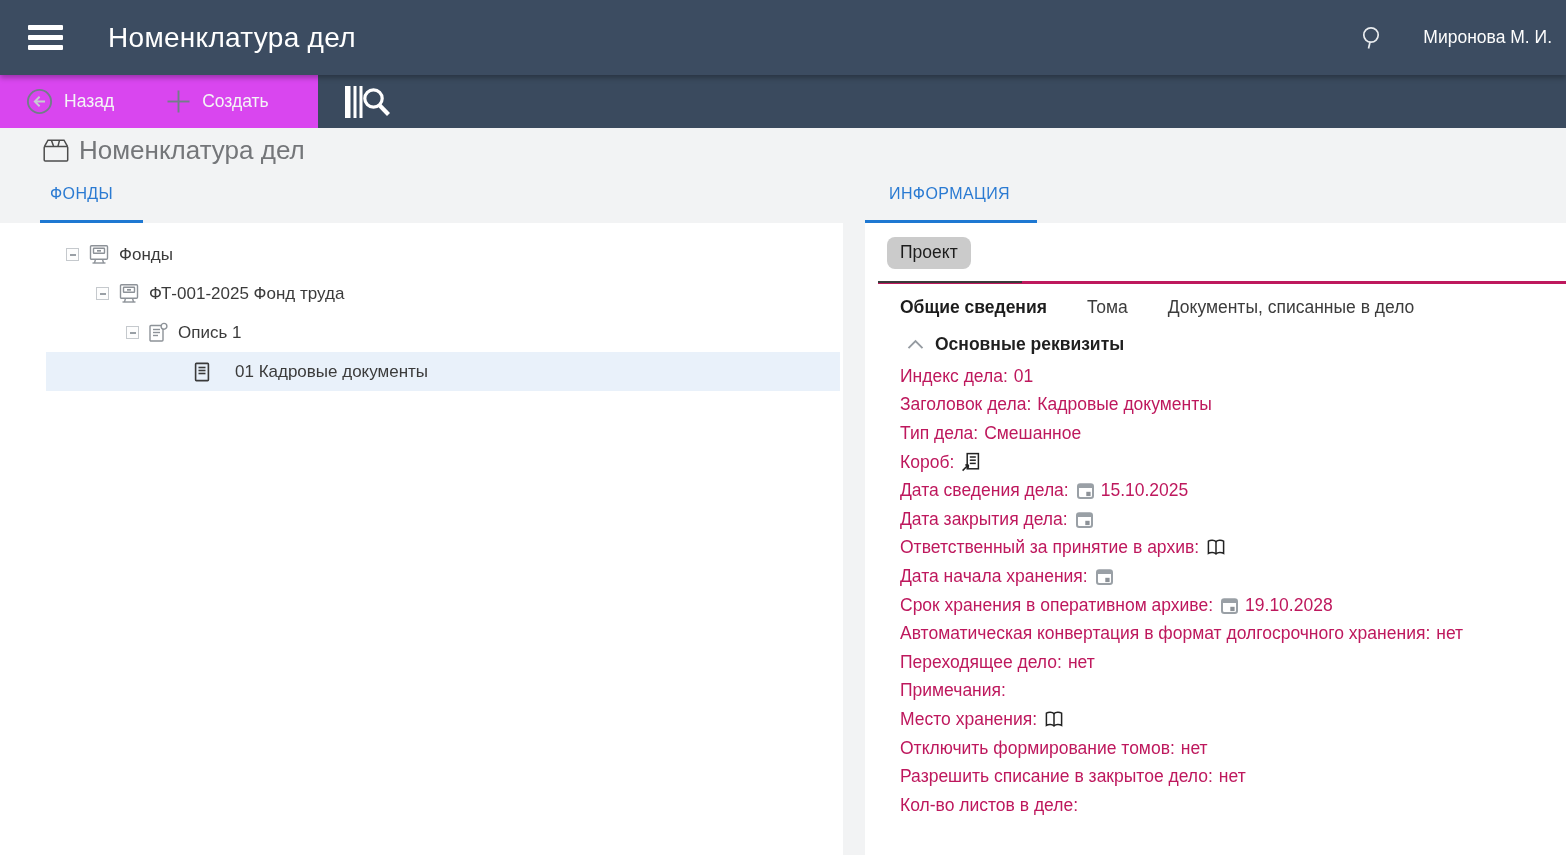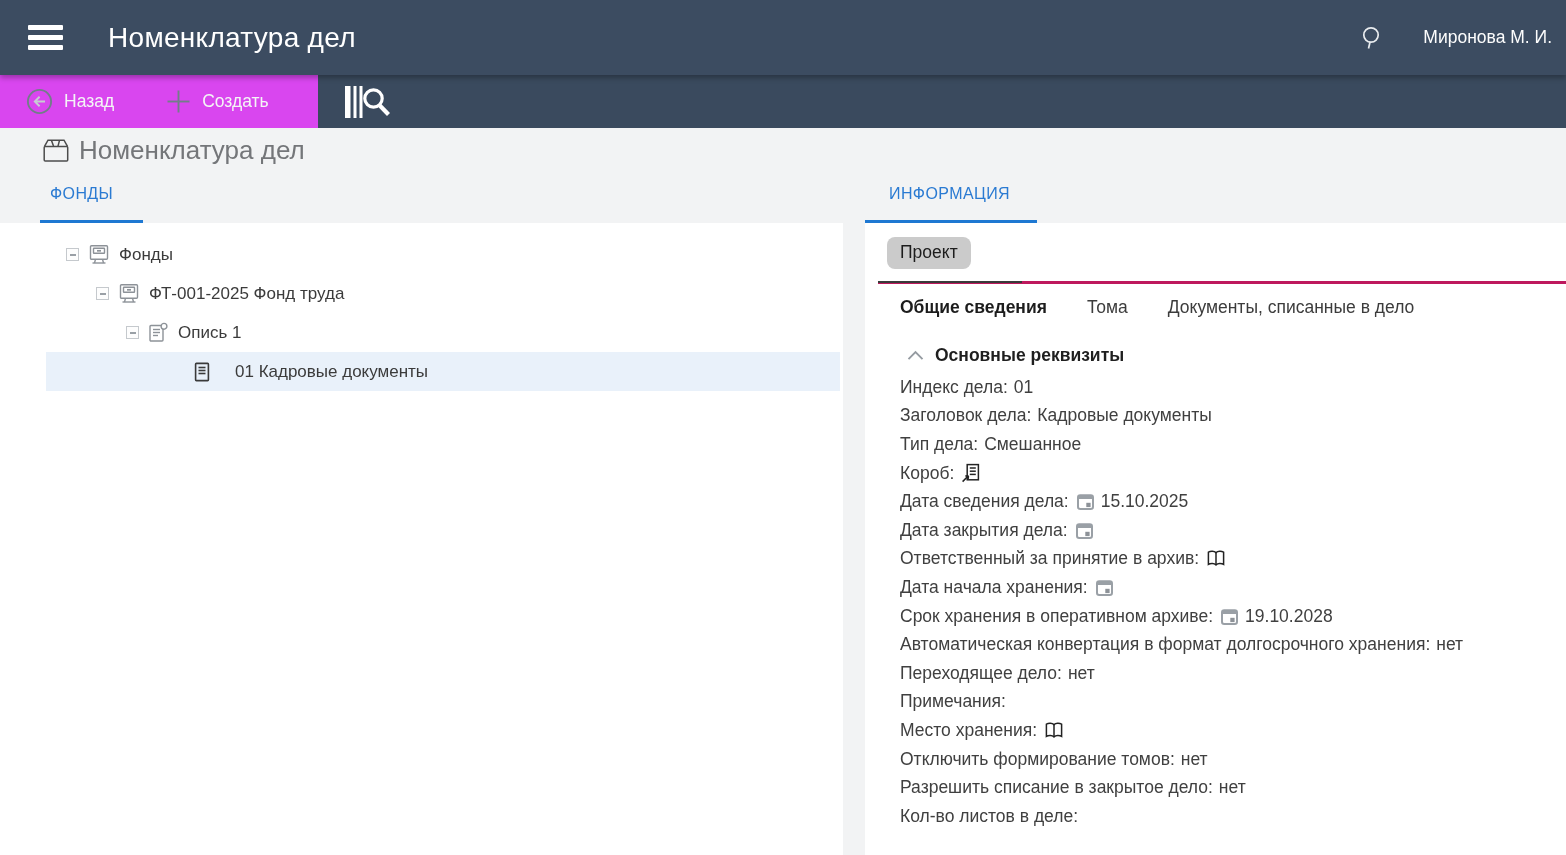--- a/index.html
+++ b/index.html
@@ -63,25 +63,25 @@
   .project-strip { position:relative; margin-left:-9px; padding:0 0 12px 9px;
                    border-bottom:3px solid #be185d; }
   .status-chip { display:inline-block; background:#cbcbcb; color:#1d1d1d; font-size:17.5px;
                  padding:5px 13px 6px; border-radius:8px; cursor:pointer; }
   .project-indicator { position:absolute; bottom:-2px; left:0; width:144px; height:2.5px;
                        background:#3a3a3a; }
   .inner-tabs { display:flex; gap:40px; margin-top:13px; padding-left:13px;
                 font-size:17.5px; color:#3c3c3c; }
   .inner-tab { cursor:pointer; }
   .inner-tab.active { font-weight:bold; color:#1c1c1c; }
-  .section-head { margin-top:27px; padding-left:20px; display:flex; align-items:center;
+  .section-head { margin-top:16px; padding-left:20px; display:flex; align-items:center;
                   gap:11px; font-weight:bold; font-size:17.5px; color:#1f1f1f; }
   .section-head .chev { display:flex; cursor:pointer; }
   .fields { margin-top:7px; padding-left:13px; }
-  .field-row { height:28.6px; display:flex; align-items:center; font-size:17.5px; color:#404040; }
+  .field-row { height:28.6px; display:flex; align-items:center; font-size:17.5px; color:#be185d; }
   .field-icon { display:flex; margin-left:7px; cursor:pointer; }
   .field-value { margin-left:6px; }
 </style>
 </head>
 <body>
 
 <div class="appbar">
   <div class="hamburger">
     <div></div>
       <div></div>

